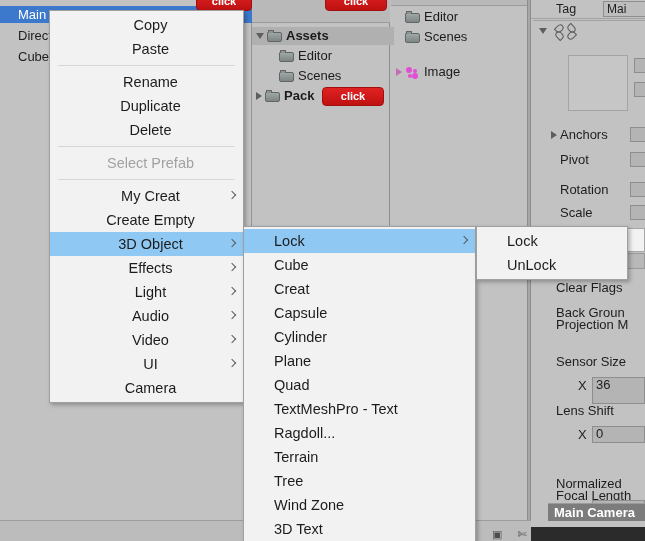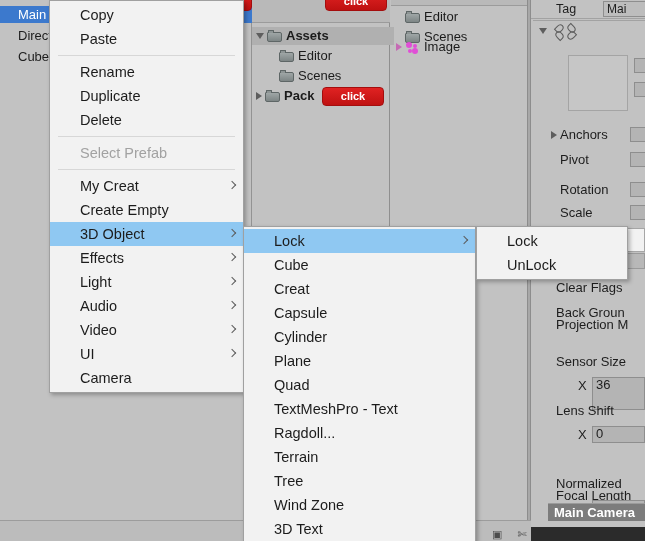--- a/index.html
+++ b/index.html
@@ -206,21 +206,21 @@
   .sub-arrow::before {
     content: "";
     position: absolute;
     left: 0; top: 0;
     width: 5px; height: 5px;
     border-right: 1.6px solid #5b5b5b;
     border-top: 1.6px solid #5b5b5b;
     transform: rotate(45deg);
   }
 
-  #menu-main   { left: 49px;  top: 0;  width: 195px; }
+  #menu-main   { left: 49px;  top: 10px;  width: 195px; text-align: center; }
   #menu-3d     { left: 243px; top: 226px; width: 233px; }
   #menu-lock   { left: 476px; top: 226px; width: 152px; }
 
   
   .insp-tabrow {
     position: absolute;
     left: 531px; top: 0; width: 114px; height: 18px;
     background: #c2c2c2;
     border-bottom: 1px solid #a2a2a2;
   }
@@ -362,21 +362,21 @@
 
   <div id="project-right-list">
       <div class="tree-row" style="left: 405px; top: 8px;">
         <span class="folder-ico"></span>
         <span>Editor</span>
       </div>
       <div class="tree-row" style="left: 405px; top: 28px;">
         <span class="folder-ico"></span>
         <span>Scenes</span>
       </div>
-      <div class="tree-row" style="left: 396px; top: 38px;">
+      <div class="tree-row" style="left: 396px; top: 63px;">
         <span class="disc right pink"></span>
         <span class="img-ico"></span>
         <span>Image</span>
       </div>
     </div>
 
   <div id="badge-layer">
       <div class="click-badge" style="left: 196px; top: -8px; width: 56px;">click</div>
       <div class="click-badge" style="left: 325px; top: -8px; width: 62px;">click</div>
       <div class="click-badge" style="left: 322px; top: 87px; width: 62px;">click</div>
@@ -416,21 +416,21 @@
   <div style="position:absolute; left:600px; top:228px; width:45px; height:24px; background:#f2f2f2; border:1px solid #a6a6a6; box-sizing:border-box;"></div>
   <div class="insp-label" style="left:607px; top:234px; font-size:14px;">me</div>
   <div style="position:absolute; left:600px; top:253px; width:45px; height:16px; background:#b8b8b8; border:1px solid #9a9a9a; box-sizing:border-box;"></div>
 
   <div id="camera-props">
       <div class="insp-label" style="font-size: 13px; top: 281px; left: 556px;">Clear Flags</div>
       <div class="insp-label" style="font-size: 13px; top: 306px; left: 556px;">Back Groun</div>
       <div class="insp-label" style="font-size: 13px; top: 318px; left: 556px;">Projection M</div>
       <div class="insp-label" style="font-size: 13px; top: 355px; left: 556px;">Sensor Size</div>
       <div class="insp-label" style="font-size: 13px; top: 379px; left: 578px;">X</div>
-      <div class="insp-field" style="left: 592px; top: 377px; width: 53px; font-size: 13px; height: 33px;">36</div>
+      <div class="insp-field" style="left: 592px; top: 377px; width: 53px; font-size: 13px; height: 27px;">36</div>
       <div class="insp-label" style="font-size: 13px; top: 404px; left: 556px;">Lens Shift</div>
       <div class="insp-label" style="font-size: 13px; top: 428px; left: 578px;">X</div>
       <div class="insp-field" style="left: 592px; top: 426px; width: 53px; font-size: 13px; height: 17px;">0</div>
       <div class="insp-label" style="font-size: 13px; top: 453px; left: 556px; margin-top: 36px;">Focal Length</div>
       <div class="insp-label" style="font-size: 13px; top: 477px; left: 556px;">Normalized</div>
       <div class="insp-label" style="font-size: 13px; top: 502px; left: 578px;">X</div>
       <div class="insp-field" style="left: 592px; top: 500px; width: 53px; font-size: 13px; height: 17px;">0</div>
     </div>
 
   <div class="main-camera-bar">Main Camera</div>

